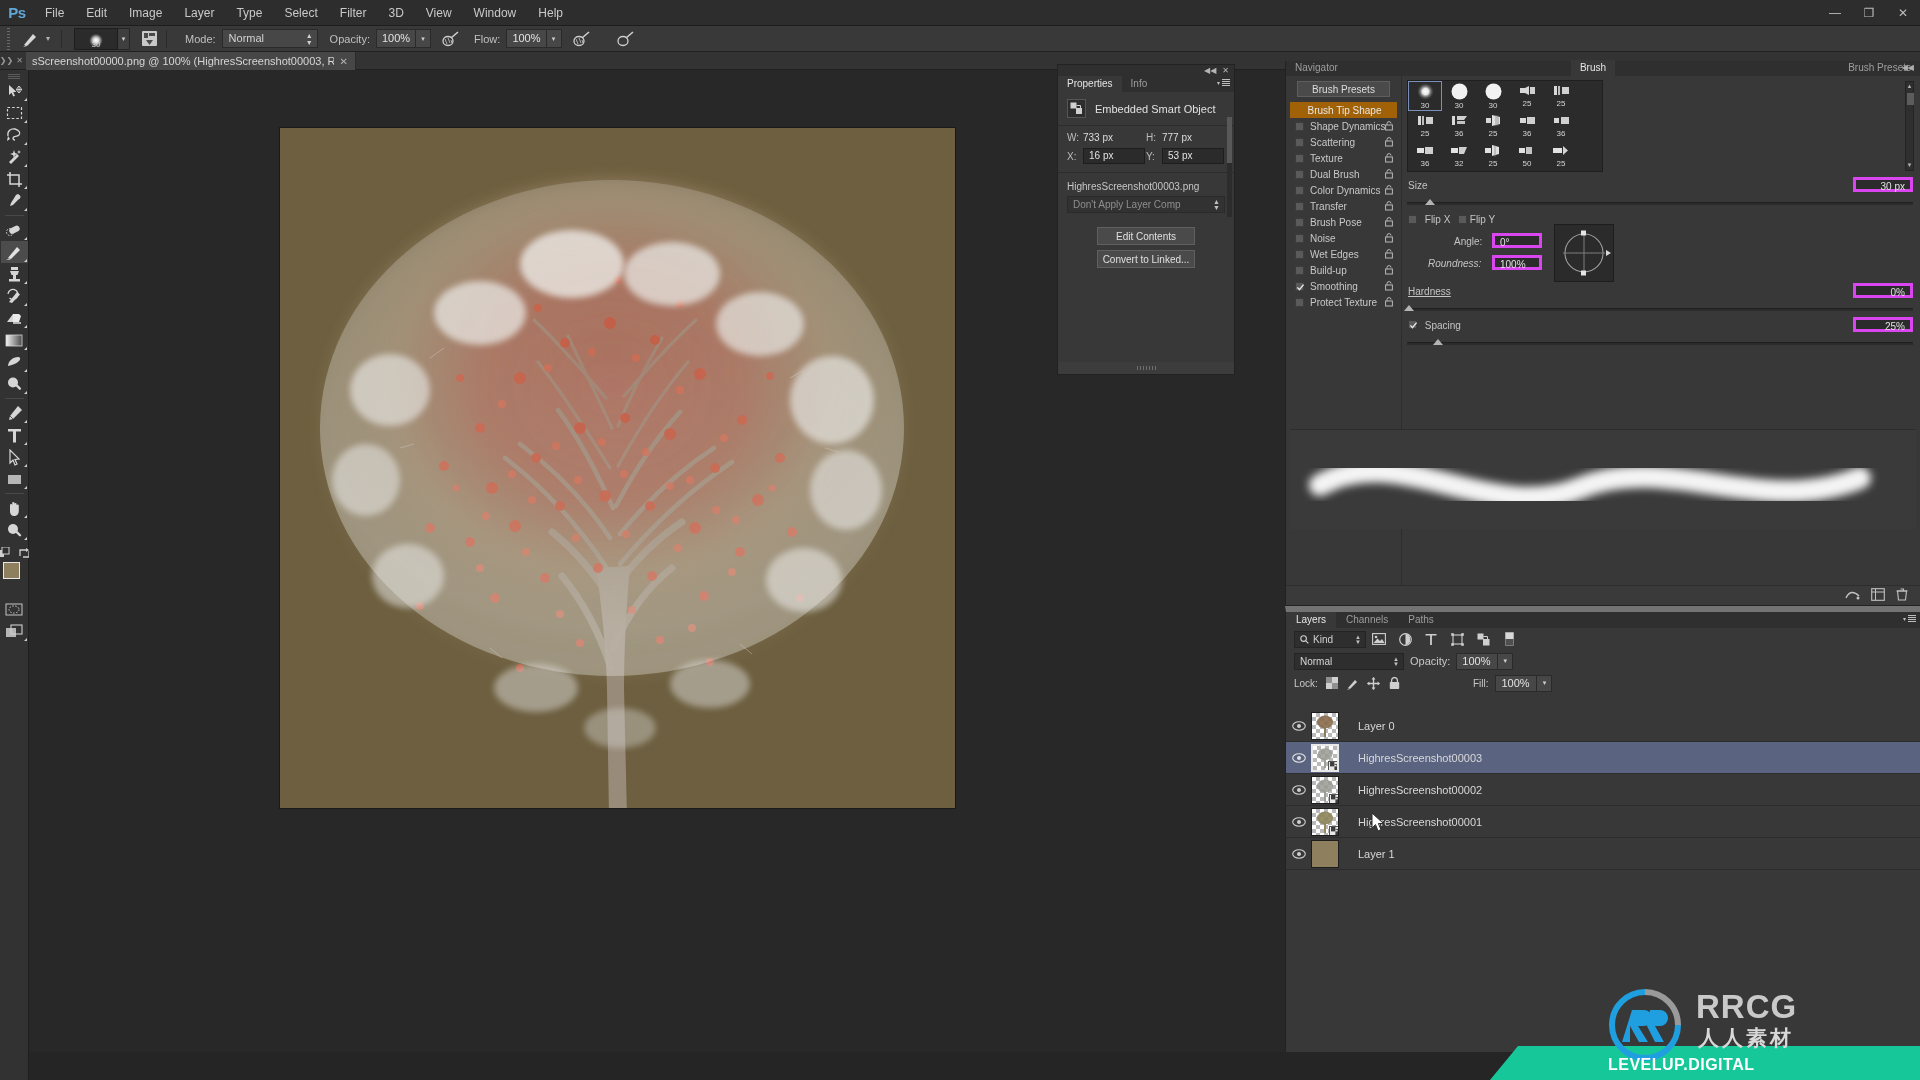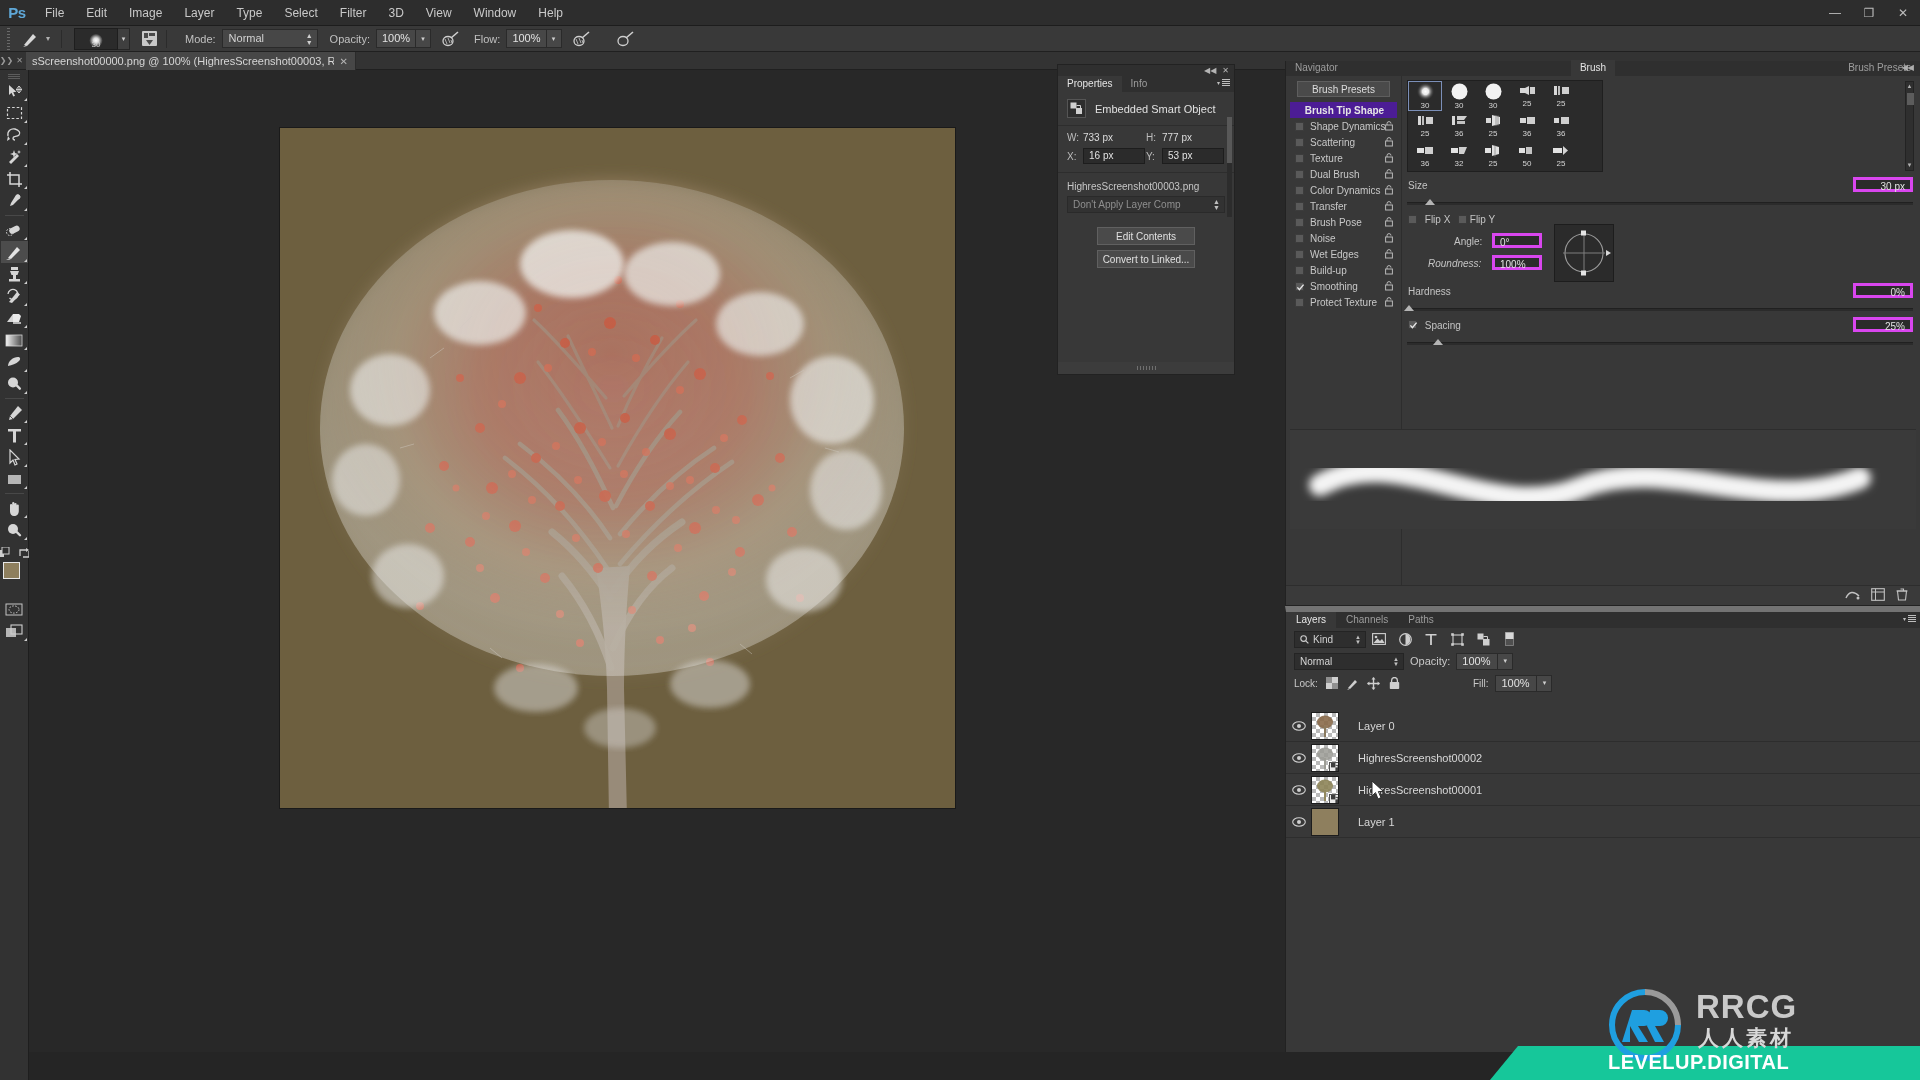--- a/index.html
+++ b/index.html
@@ -203,21 +203,21 @@
   .bp-collapse { position:absolute; right:6px; top:2px; color:#aeaeae; font-size:8px;}
   .bp-body { display:flex; height:calc(100% - 15px); }
   .bp-left { width:115px; background:#383838; padding:5px 4px 0 4px; }
   .presets-btn {
     height:16px; background:#4a4a4a; border:1px solid #5e5e5e; color:#ddd;
     font-size:10px; display:flex; align-items:center; justify-content:center; margin:0 7px 5px 7px;
   }
   .bp-list { }
   .bp-row { height:16px; display:flex; align-items:center; gap:6px; padding:0 3px 0 5px;
      font-size:10px; color:#c8c8c8; position:relative; }
-  .bp-row.sel { background:#4c1d95; color:#e6e6e6; justify-content:center; font-weight:bold;}
+  .bp-row.sel { background:#a16207; color:#e6e6e6; justify-content:center; font-weight:normal;}
   .bp-cb { width:9px;height:9px;background:#5a5a5a;border:1px solid #3c3c3c; flex:none;}
   .bp-cb.on { background:#5a5a5a; }
   .bp-lock { position:absolute; right:4px; top:3px; color:#b8b8b8; }
   .bp-right { flex:1; position:relative; background:#383838; border-left:1px solid #2d2d2d;}
 
   .tipgrid { position:absolute; left:5px; top:4px; width:196px; height:92px;
     background:#2b2b2b; border:1px solid #1f1f1f; display:flex; flex-wrap:wrap;
     align-content:flex-start; overflow:hidden; }
   .tipcell { width:34px; height:30px; display:flex; flex-direction:column;
     align-items:center; justify-content:flex-start; color:#d4d4d4; font-size:8px; padding-top:1px;}
@@ -283,21 +283,21 @@
   
   .statusbar {
     position:absolute; left:0; bottom:0; width:1920px; height:28px;
     background:#000; display:flex; align-items:center; padding-left:44px;
     color:#f2f2f2; font-size:15px;
   }
   
   .wm { position:absolute; right:0; bottom:0; width:430px; height:96px; pointer-events:none; }
   .wm-band { position:absolute; left:0; bottom:0; width:430px; height:34px;
      background:#16c79a; clip-path:polygon(28px 0, 430px 0, 430px 34px, 0 34px); }
-  .wm-text { position:absolute; left:118px; bottom:6px; font-size:20px; font-weight:bold;
+  .wm-text { position:absolute; left:118px; bottom:6px; font-size:16px; font-weight:bold;
      color:#fff; letter-spacing:0.5px; }
   .wm-rrcg { position:absolute; left:206px; top:4px; font-size:33px; font-weight:bold;
      color:#c9c9c9; letter-spacing:1px; }
   .wm-cn { position:absolute; left:208px; top:40px; font-size:21px; font-weight:bold; color:#d8d8d8; letter-spacing:3px;}
   .wm-logo { position:absolute; left:118px; top:4px; width:74px; height:74px; }
 </style>
 </head>
 <body>
 
 <div class="app">
@@ -1140,21 +1140,21 @@
         <div class="angle-dial" style="left:152px; top:148px;">
           <svg width="56" height="54" viewBox="0 0 56 54">
             <circle cx="28" cy="27" r="19" fill="none" stroke="#9b9b9b" stroke-width="1.1"></circle>
             <path d="M28 6 v42 M7 27 h42" stroke="#7e7e7e" stroke-width="1"></path>
             <rect x="25" y="4.5" width="5" height="5" fill="#e4e4e4"></rect>
             <rect x="25" y="44.5" width="5" height="5" fill="#e4e4e4"></rect>
             <path d="M50 24 l5 3 -5 3 Z" fill="#d8d8d8"></path>
           </svg>
         </div>
 
-        <div class="bset" style="left:6px; top:210px;">Hardness</div>
+        <div class="bset" style="left:6px; top:210px;text-decoration:underline;">Hardness</div>
         <div class="bnum" style="position:absolute; right:7px; top:207px; width:60px; text-align:right;">0%</div>
         <div class="slider" style="left:5px; right:7px; top:232px;">
           <span class="kn" style="left:-3px"></span>
         </div>
 
         <div class="bset" style="left:6px; top:244px;">
           <span class="cb checked">
             <svg width="9" height="9" viewBox="0 0 9 9">
                 <path d="M1.4 4.4 L3.4 6.6 L7.6 1.6" fill="none" stroke="#e8e8e8" stroke-width="1.4"></path>
               </svg>
@@ -1332,20 +1332,42 @@
         </div>
         <div class="lr-thumb">
           <svg width="26" height="26" viewBox="0 0 26 26">
               <ellipse cx="13" cy="9" rx="8" ry="6.5" fill="#8a6a4a" opacity="0.9"></ellipse>
               <rect x="12" y="13" width="2" height="11" fill="#8a7a5e"></rect>
             </svg>
         </div>
         <div class="lr-name">Layer 0</div>
       </div>
 
+      <div class="layer-row sel">
+        <div class="lr-eye">
+          <svg width="14" height="10" viewBox="0 0 14 10">
+              <ellipse cx="7" cy="5" rx="6.3" ry="4.2" fill="none" stroke="#e2e2e2" stroke-width="1.1"></ellipse>
+              <circle cx="7" cy="5" r="2" fill="#e2e2e2"></circle>
+            </svg>
+        </div>
+        <div class="lr-thumb sel-thumb">
+          <svg width="24" height="24" viewBox="0 0 26 26">
+              <ellipse cx="13" cy="9" rx="8" ry="6.5" fill="#9a9a94" opacity="0.85"></ellipse>
+              <rect x="12" y="13" width="2" height="11" fill="#9d9d96"></rect>
+            </svg>
+          <span class="lr-badge">
+            <svg width="9" height="9" viewBox="0 0 9 9">
+                <rect x="0" y="0" width="4.4" height="4.4" fill="#3d3d3d"></rect>
+                <rect x="4.4" y="4.4" width="4.4" height="4.4" fill="#3d3d3d"></rect>
+                <path d="M4.6 2.4 h2.4 v2.4" fill="none" stroke="#3d3d3d" stroke-width="0.9"></path>
+              </svg>
+          </span>
+        </div>
+        <div class="lr-name">HighresScreenshot00003</div>
+      </div>
 
       <div class="layer-row">
         <div class="lr-eye">
           <svg width="14" height="10" viewBox="0 0 14 10">
               <ellipse cx="7" cy="5" rx="6.3" ry="4.2" fill="none" stroke="#cfcfcf" stroke-width="1.1"></ellipse>
               <circle cx="7" cy="5" r="2" fill="#cfcfcf"></circle>
             </svg>
         </div>
         <div class="lr-thumb">
           <svg width="26" height="26" viewBox="0 0 26 26">

